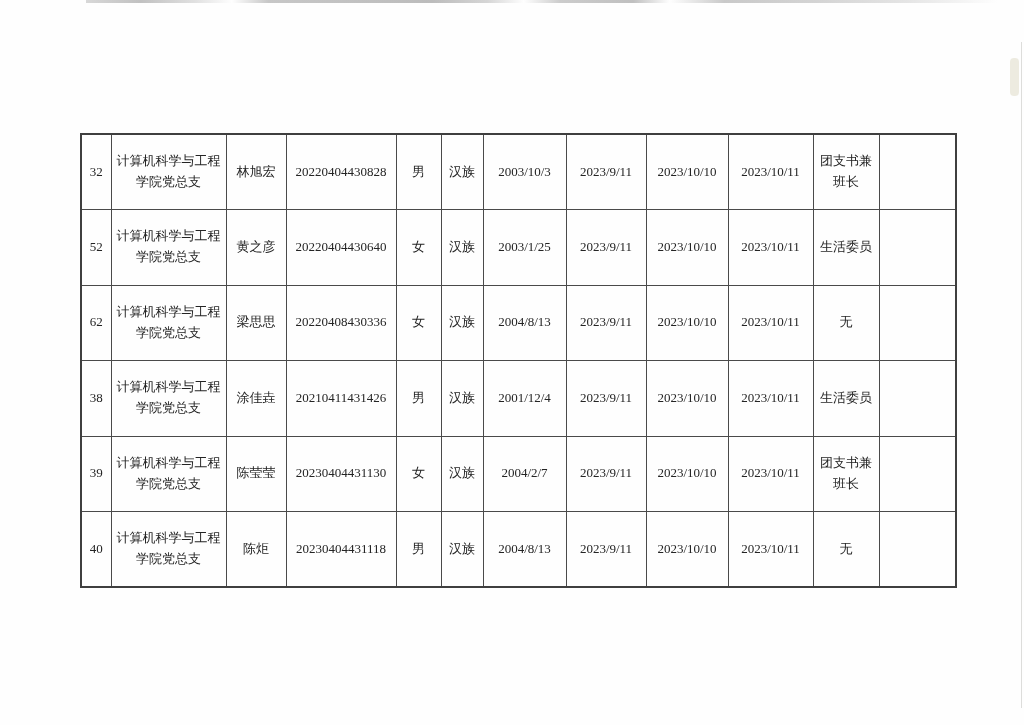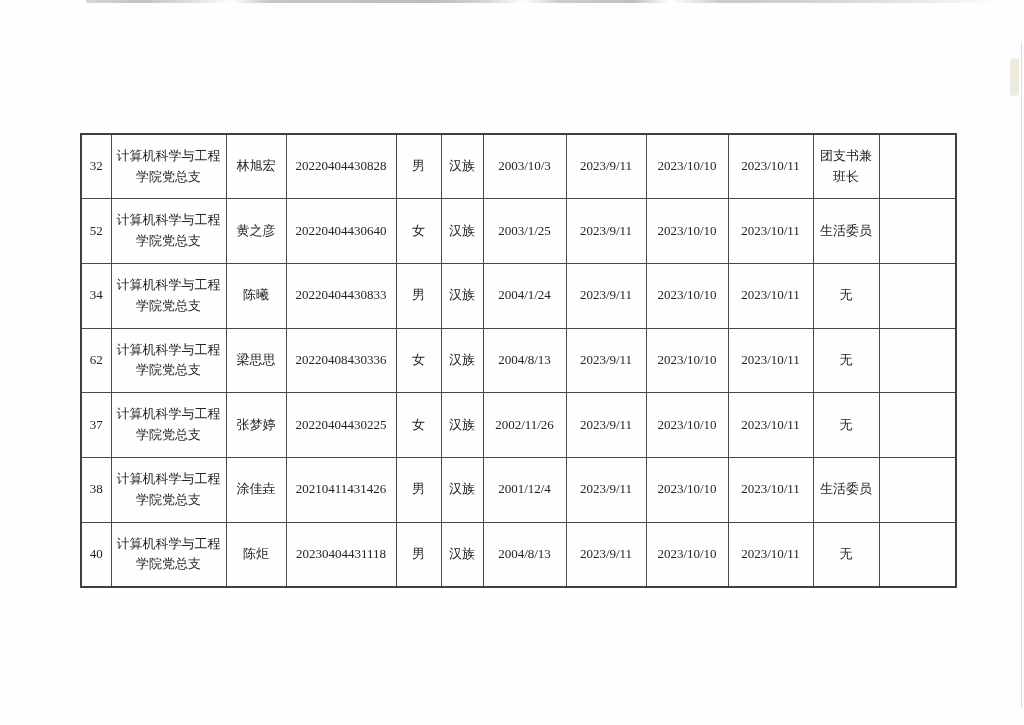--- a/index.html
+++ b/index.html
@@ -122,73 +122,59 @@
           <td class="col-gender">女</td>
           <td class="col-ethnicity">汉族</td>
           <td class="col-birth_date">2003/1/25</td>
           <td class="col-date_1">2023/9/11</td>
           <td class="col-date_2">2023/10/10</td>
           <td class="col-date_3">2023/10/11</td>
           <td class="col-position">生活委员</td>
           <td class="col-note"></td>
         </tr>
         <tr>
-          <td class="col-index">34</td>
-          <td class="col-branch">计算机科学与工程学院党总支</td>
-          <td class="col-name">陈曦</td>
-          <td class="col-student_id">20220404430833</td>
-          <td class="col-gender">男</td>
-          <td class="col-ethnicity">汉族</td>
-          <td class="col-birth_date">2004/1/24</td>
-          <td class="col-date_1">2023/9/11</td>
-          <td class="col-date_2">2023/10/10</td>
-          <td class="col-date_3">2023/10/11</td>
-          <td class="col-position">无</td>
-          <td class="col-note"></td>
-        </tr>
-        <tr>
           <td class="col-index">62</td>
           <td class="col-branch">计算机科学与工程学院党总支</td>
           <td class="col-name">梁思思</td>
           <td class="col-student_id">20220408430336</td>
           <td class="col-gender">女</td>
           <td class="col-ethnicity">汉族</td>
           <td class="col-birth_date">2004/8/13</td>
-          <td class="col-date_1">2023/9/11</td>
-          <td class="col-date_2">2023/10/10</td>
-          <td class="col-date_3">2023/10/11</td>
-          <td class="col-position">无</td>
-          <td class="col-note"></td>
-        </tr>
-        <tr>
-          <td class="col-index">37</td>
-          <td class="col-branch">计算机科学与工程学院党总支</td>
-          <td class="col-name">张梦婷</td>
-          <td class="col-student_id">20220404430225</td>
-          <td class="col-gender">女</td>
-          <td class="col-ethnicity">汉族</td>
-          <td class="col-birth_date">2002/11/26</td>
           <td class="col-date_1">2023/9/11</td>
           <td class="col-date_2">2023/10/10</td>
           <td class="col-date_3">2023/10/11</td>
           <td class="col-position">无</td>
           <td class="col-note"></td>
         </tr>
         <tr>
           <td class="col-index">38</td>
           <td class="col-branch">计算机科学与工程学院党总支</td>
           <td class="col-name">涂佳垚</td>
           <td class="col-student_id">20210411431426</td>
           <td class="col-gender">男</td>
           <td class="col-ethnicity">汉族</td>
           <td class="col-birth_date">2001/12/4</td>
           <td class="col-date_1">2023/9/11</td>
           <td class="col-date_2">2023/10/10</td>
           <td class="col-date_3">2023/10/11</td>
           <td class="col-position">生活委员</td>
+          <td class="col-note"></td>
+        </tr>
+        <tr>
+          <td class="col-index">39</td>
+          <td class="col-branch">计算机科学与工程学院党总支</td>
+          <td class="col-name">陈莹莹</td>
+          <td class="col-student_id">20230404431130</td>
+          <td class="col-gender">女</td>
+          <td class="col-ethnicity">汉族</td>
+          <td class="col-birth_date">2004/2/7</td>
+          <td class="col-date_1">2023/9/11</td>
+          <td class="col-date_2">2023/10/10</td>
+          <td class="col-date_3">2023/10/11</td>
+          <td class="col-position">团支书兼班长</td>
           <td class="col-note"></td>
         </tr>
         <tr>
           <td class="col-index">40</td>
           <td class="col-branch">计算机科学与工程学院党总支</td>
           <td class="col-name">陈炬</td>
           <td class="col-student_id">20230404431118</td>
           <td class="col-gender">男</td>
           <td class="col-ethnicity">汉族</td>
           <td class="col-birth_date">2004/8/13</td>

